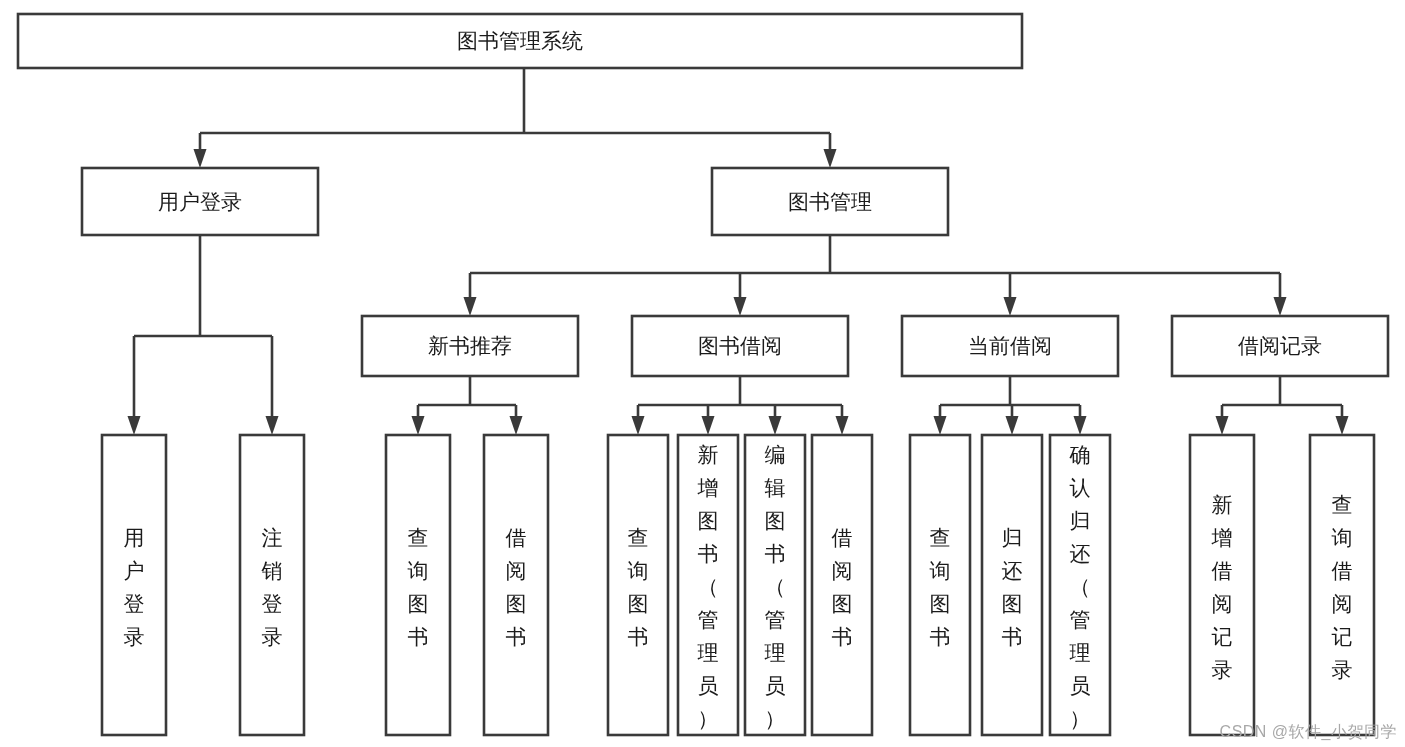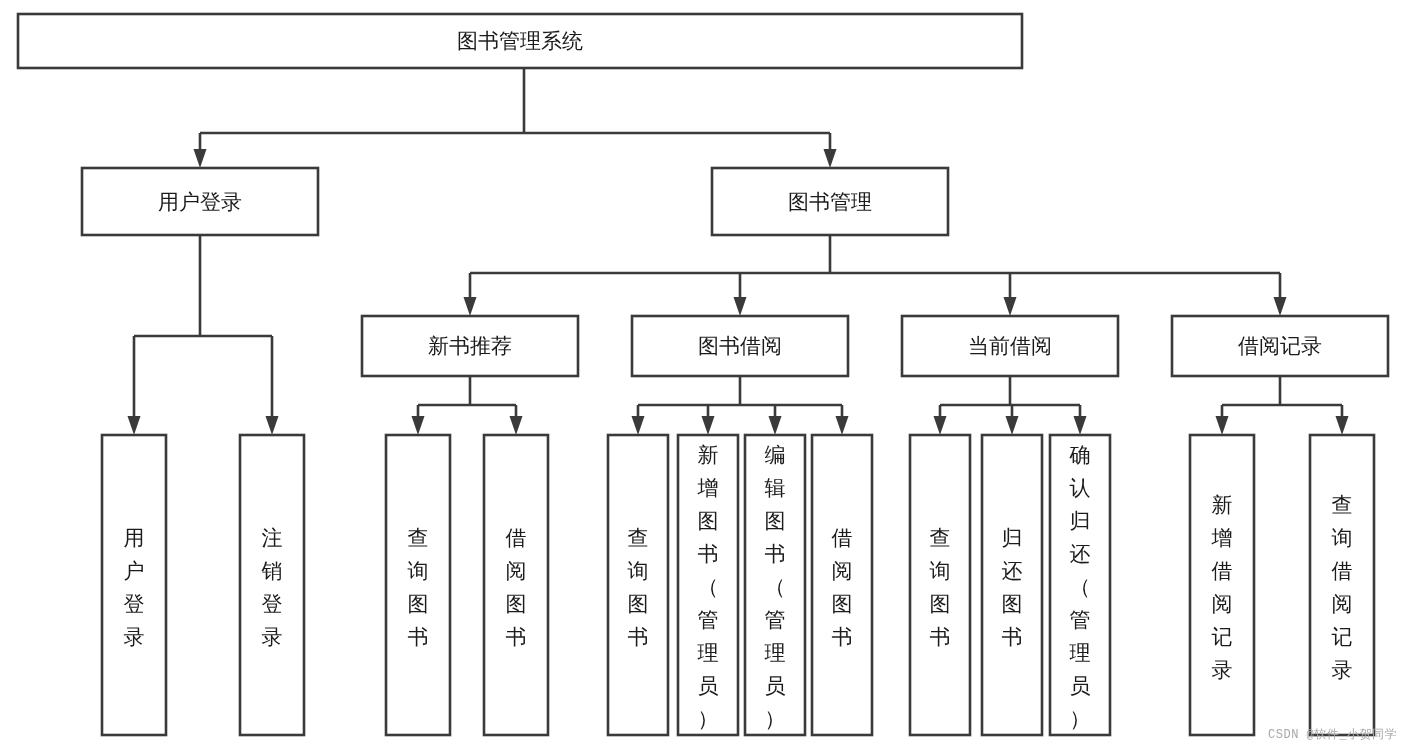--- a/index.html
+++ b/index.html
@@ -53,22 +53,22 @@
   .node-label-vertical {
     fill: #1b1b1b;
     font-family: "DejaVu Sans", "Liberation Sans", sans-serif;
     font-size: 21px;
     text-anchor: middle;
   }
   .watermark {
     position: absolute;
     right: 8px;
     bottom: 4px;
-    font-family: Liberation Mono, monospace;
-    font-size: 12px;
+    font-family: Liberation Sans, sans-serif;
+    font-size: 16px;
     color: #a8a8a8;
     letter-spacing: 0.5px;
     white-space: nowrap;
     user-select: none;
   }
 </style>
 </head>
 <body>
 
 <div id="diagram-root">

